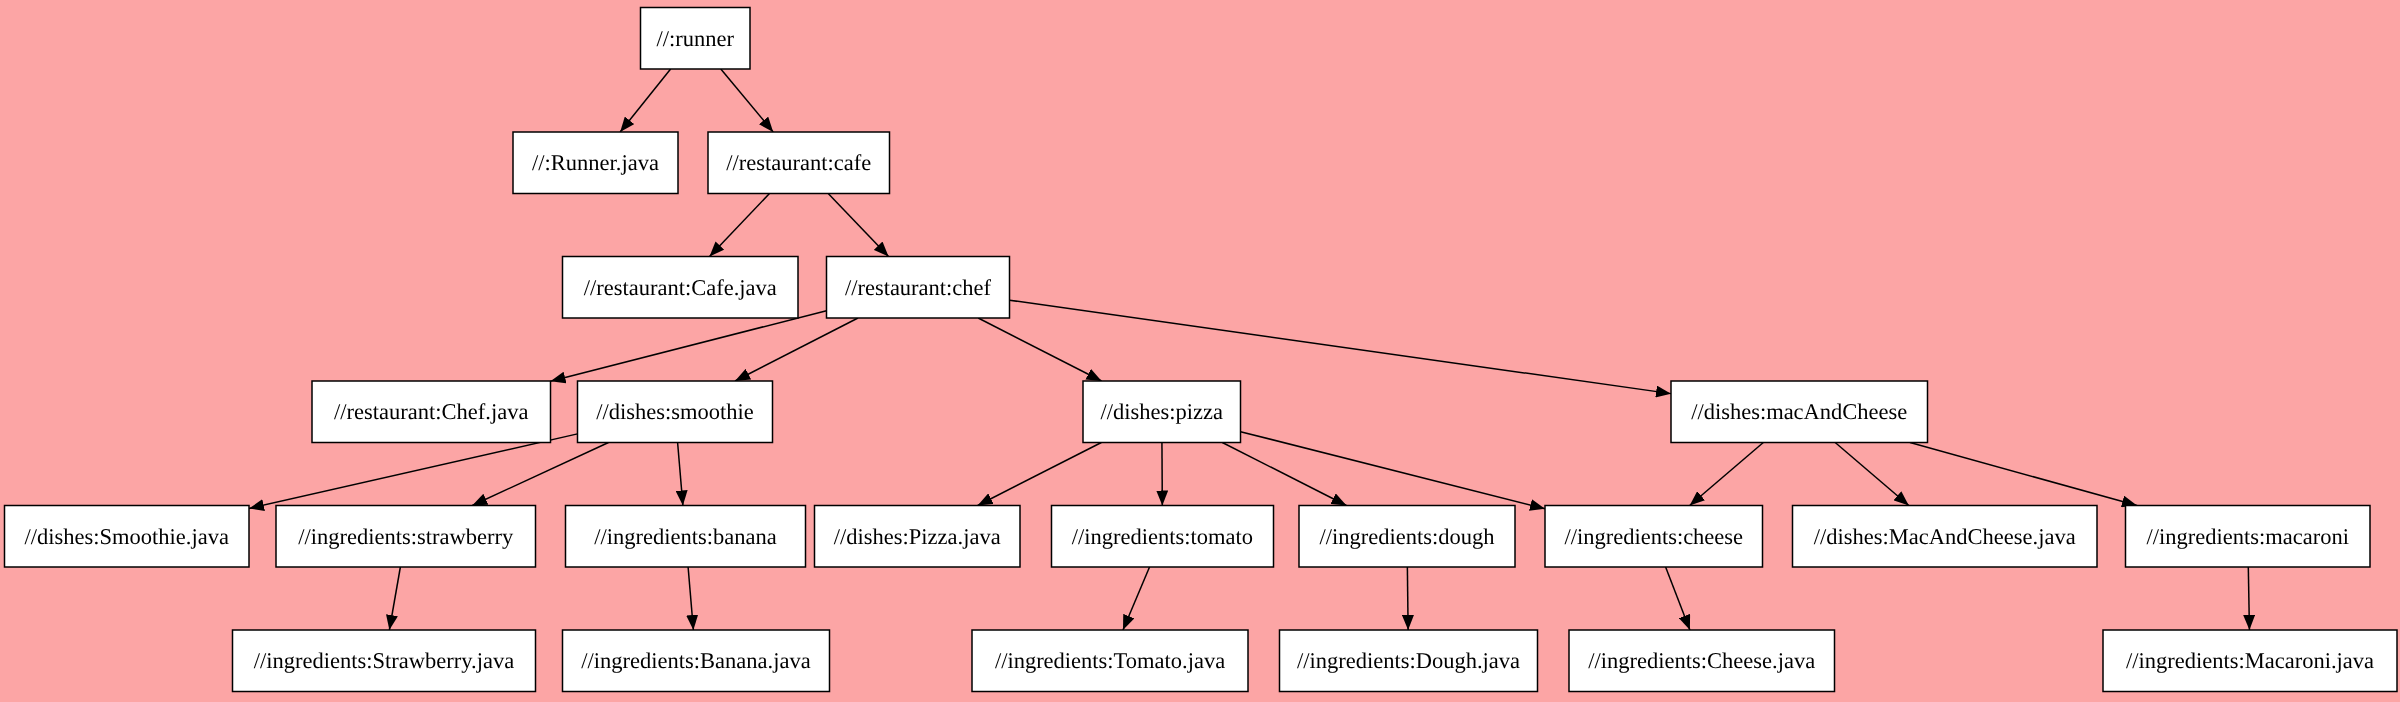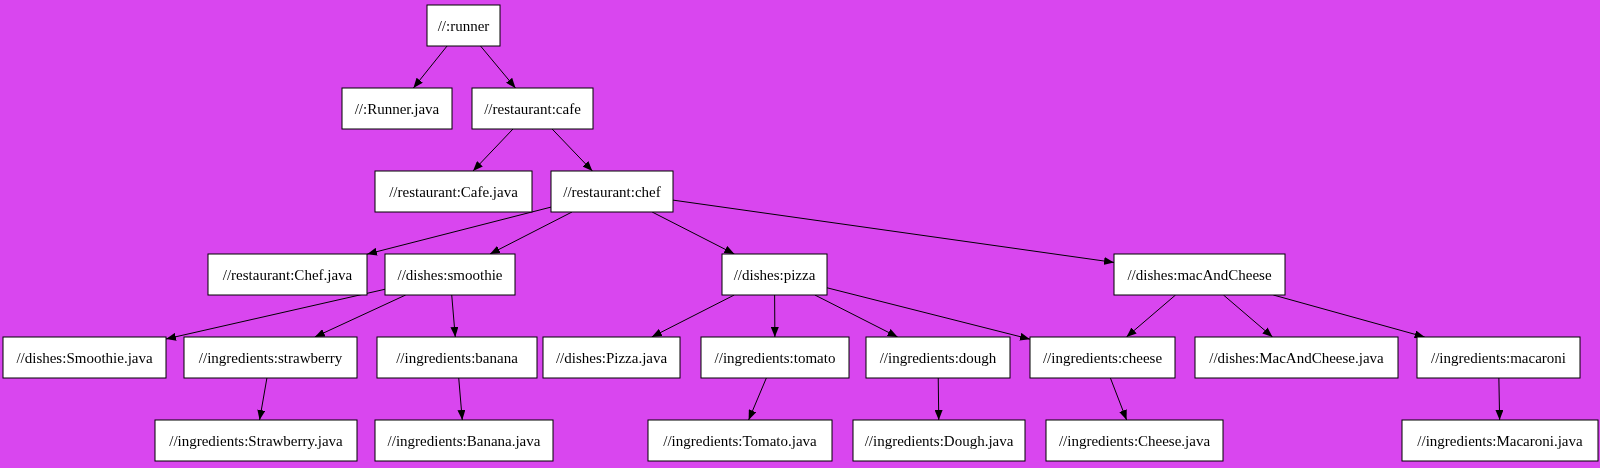--- a/index.html
+++ b/index.html
@@ -4,21 +4,21 @@
 <style>
   html, body {
     margin: 0;
     padding: 0;
     background: #ffffff;
   }
   #stage {
     width: 1600px;
     height: 468px;
     position: relative;
-    background: #d946ef;
+    background: #fca5a5;
   }
   svg text {
     font-family: "Liberation Serif", "DejaVu Serif", serif;
     font-size: 15px;
     fill: #000000;
   }
 </style>
 </head>
 <body>
 

